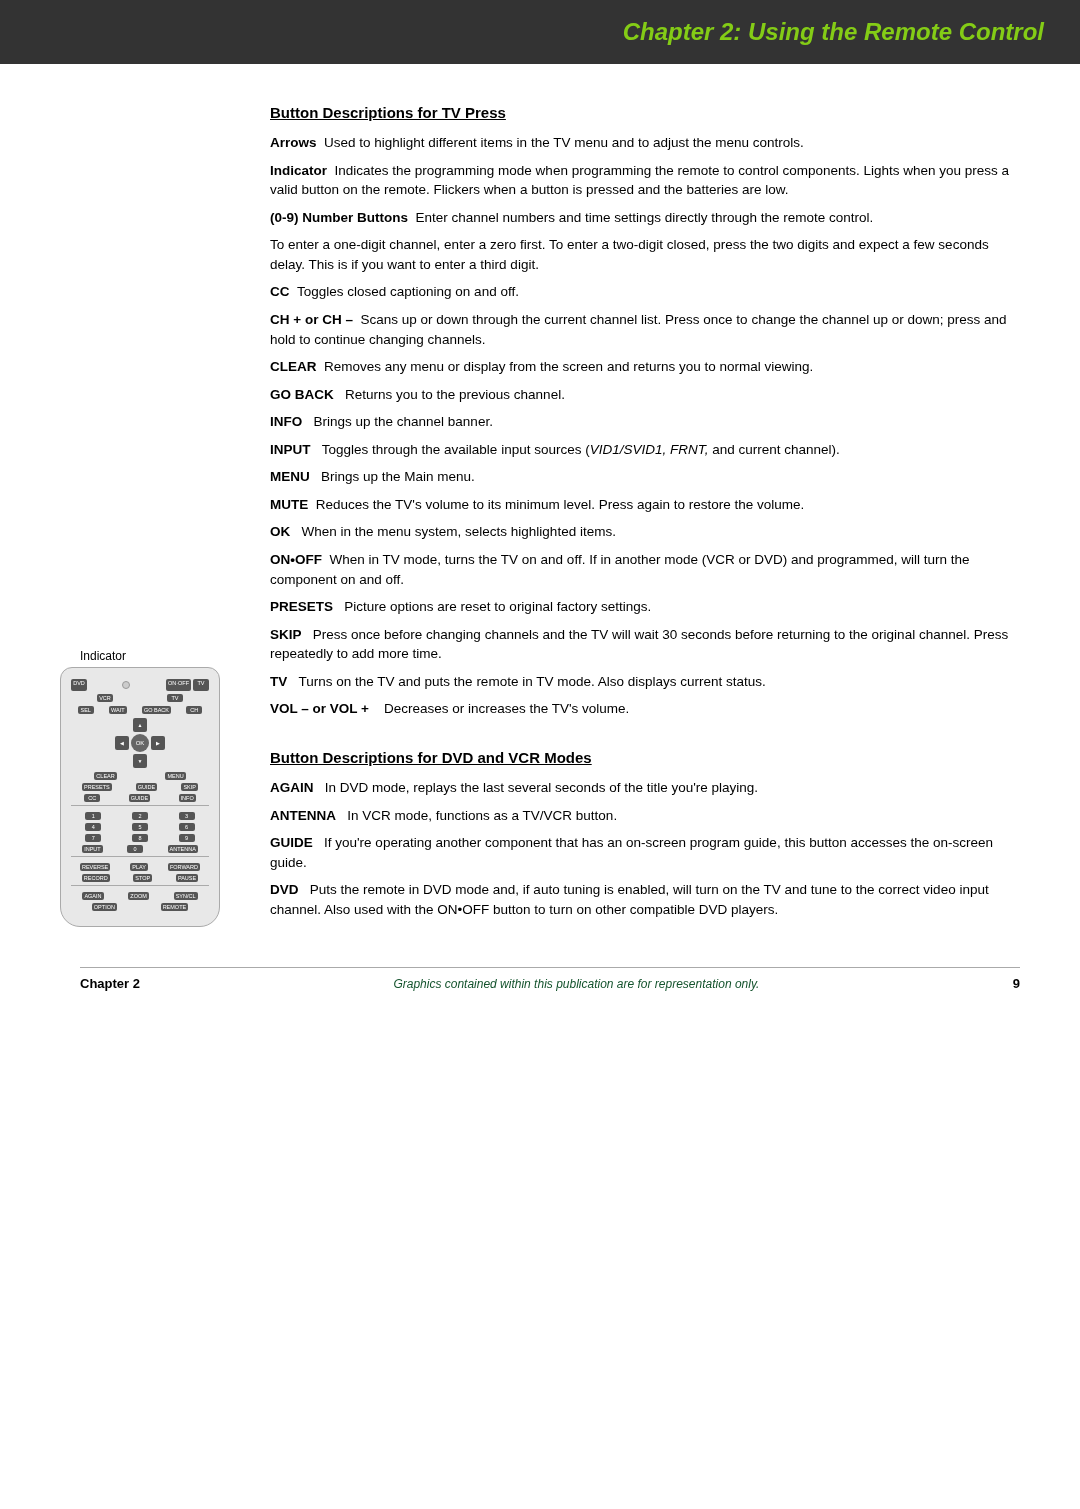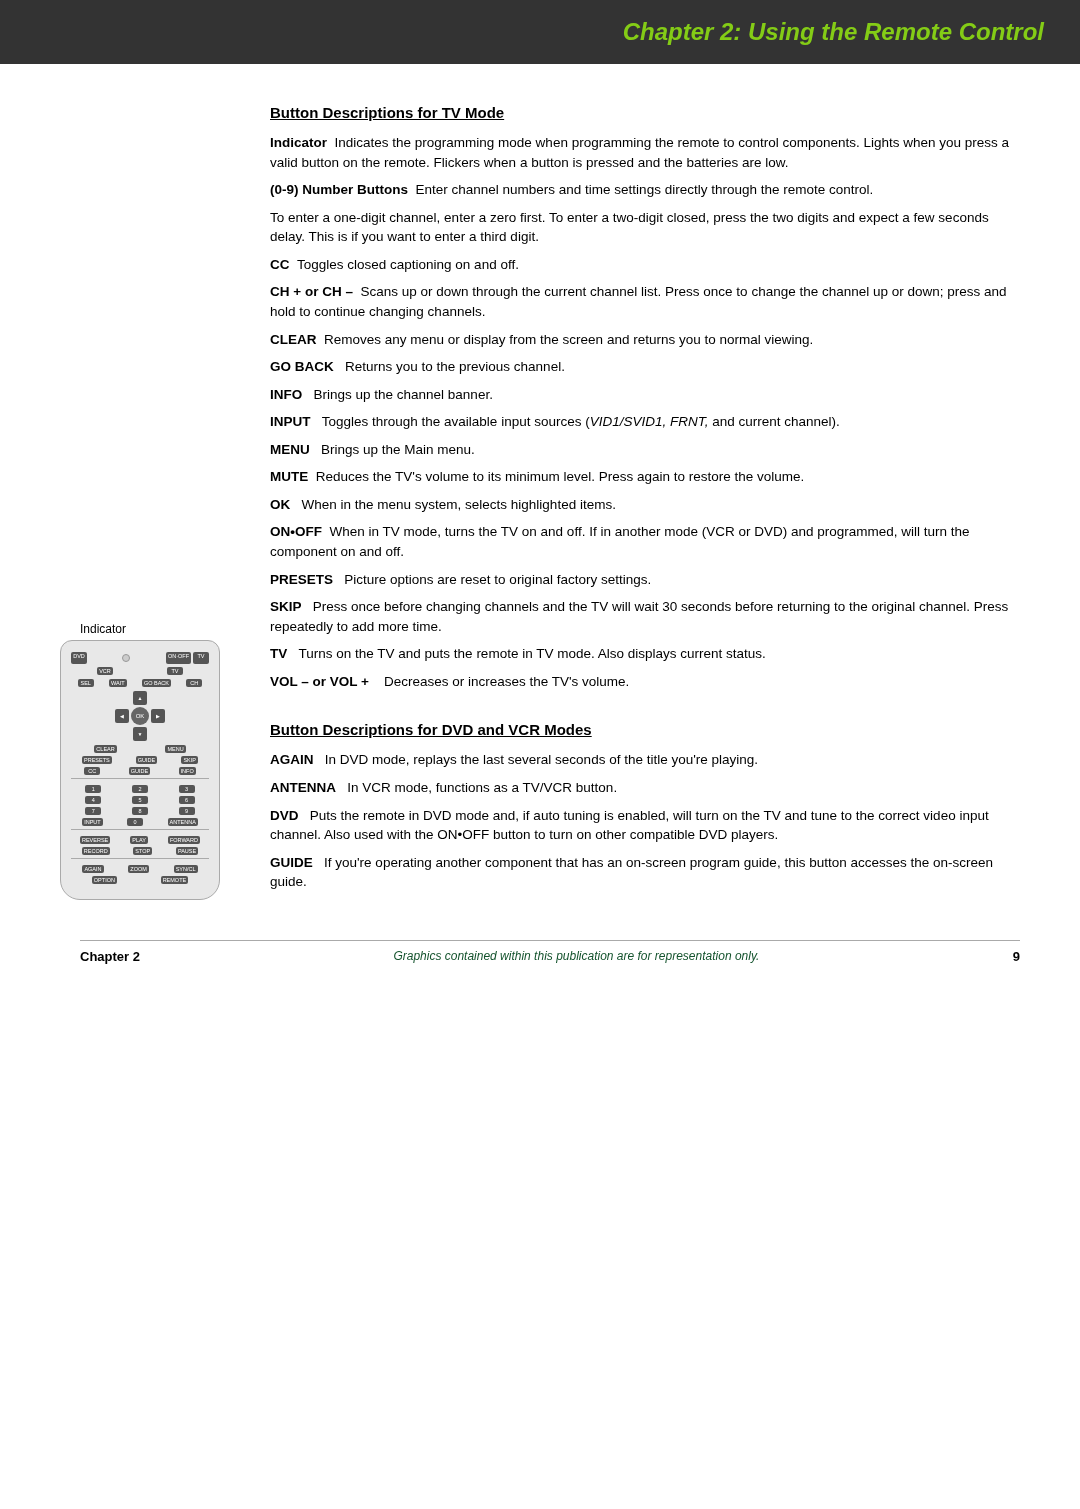--- a/index.html
+++ b/index.html
@@ -290,22 +290,25 @@
             <span class="rbtn-sm">OPTION</span>
             <span class="rbtn-sm">REMOTE</span>
           </div>
         </div>
       </div>
     </div>
 
     <div class="text-column">
 
       <div>
-        <div class="section-heading">Button Descriptions for TV Mode</div>
-
+        <div class="section-heading">Button Descriptions for TV Press</div>
+
+        <div class="desc-entry">
+          <span class="term">Arrows</span>&nbsp;&nbsp;Used to highlight different items in the TV menu and to adjust the menu controls.
+        </div>
 
         <div class="desc-entry">
           <span class="term">Indicator</span>&nbsp;&nbsp;Indicates the programming mode when programming the remote to control components. Lights when you press a valid button on the remote. Flickers when a button is pressed and the batteries are low.
         </div>
 
         <div class="desc-entry">
           <span class="term">(0-9) Number Buttons</span>&nbsp;&nbsp;Enter channel numbers and time settings directly through the remote control.
         </div>
 
         <div class="desc-entry">
@@ -374,25 +377,25 @@
 
         <div class="desc-entry">
           <span class="term">AGAIN</span>&nbsp;&nbsp;&nbsp;In DVD mode, replays the last several seconds of the title you're playing.
         </div>
 
         <div class="desc-entry">
           <span class="term">ANTENNA</span>&nbsp;&nbsp;&nbsp;In VCR mode, functions as a TV/VCR button.
         </div>
 
         <div class="desc-entry">
+          <span class="term">GUIDE</span>&nbsp;&nbsp;&nbsp;If you're operating another component that has an on-screen program guide, this button accesses the on-screen guide.
+        </div>
+
+        <div class="desc-entry">
           <span class="term">DVD</span>&nbsp;&nbsp;&nbsp;Puts the remote in DVD mode and, if auto tuning is enabled, will turn on the TV and tune to the correct video input channel. Also used with the ON•OFF button to turn on other compatible DVD players.
-        </div>
-
-        <div class="desc-entry">
-          <span class="term">GUIDE</span>&nbsp;&nbsp;&nbsp;If you're operating another component that has an on-screen program guide, this button accesses the on-screen guide.
         </div>
       </div>
 
     </div>
   </div>
 
   <div class="page-footer">
     <span class="footer-chapter">Chapter 2</span>
     <span class="footer-note">Graphics contained within this publication are for representation only.</span>
     <span class="footer-page">9</span>

